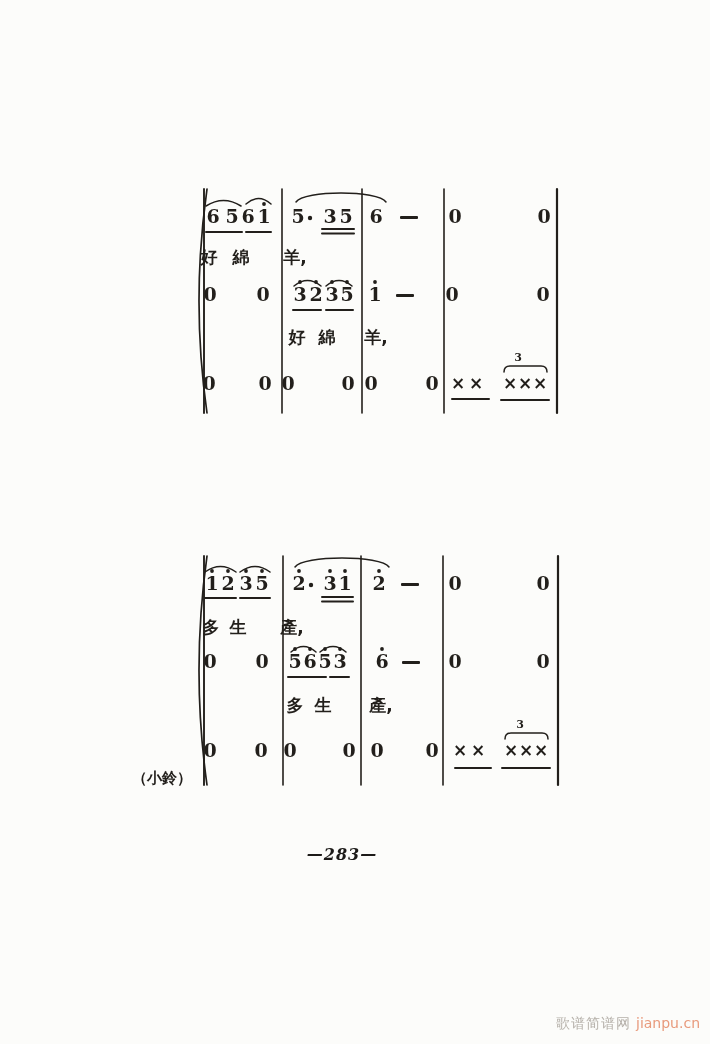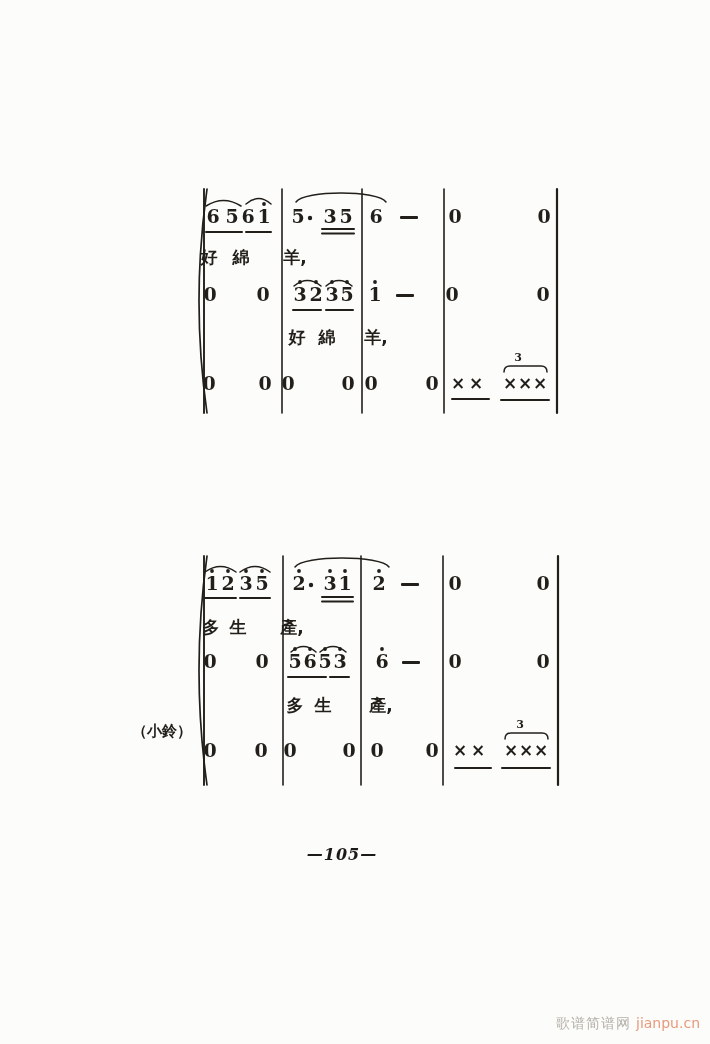--- a/index.html
+++ b/index.html
@@ -126,21 +126,21 @@
       <span class="glyph perc" style="left: 540px; top: 383px;">×</span>
       <div class="dash" style="left: 400px; top: 216px; width: 18px;"></div>
       <div class="dash" style="left: 396px; top: 294px; width: 18px;"></div>
       <span class="glyph lyric" style="left: 209px; top: 257px;">好</span>
       <span class="glyph lyric" style="left: 241px; top: 257px;">綿</span>
       <span class="glyph lyric" style="left: 295px; top: 257px;">羊,</span>
       <span class="glyph lyric" style="left: 297px; top: 337px;">好</span>
       <span class="glyph lyric" style="left: 327px; top: 337px;">綿</span>
       <span class="glyph lyric" style="left: 376px; top: 337px;">羊,</span>
       <span class="glyph tuplet" style="left: 518px; top: 357px;">3</span>
-      <span class="glyph ilabel" style="left: 162px; top: 731px;">（小鈴）</span>
+      <span class="glyph ilabel" style="left: 162px; top: 778px;">（小鈴）</span>
       <span class="glyph note" style="left: 212px; top: 583px;">1</span>
       <span class="glyph note" style="left: 228px; top: 583px;">2</span>
       <span class="glyph note" style="left: 246px; top: 583px;">3</span>
       <span class="glyph note" style="left: 262px; top: 583px;">5</span>
       <span class="glyph note" style="left: 299px; top: 583px;">2</span>
       <span class="glyph note" style="left: 330px; top: 583px;">3</span>
       <span class="glyph note" style="left: 345px; top: 583px;">1</span>
       <span class="glyph note" style="left: 379px; top: 583px;">2</span>
       <span class="glyph note" style="left: 455px; top: 583px;">0</span>
       <span class="glyph note" style="left: 543px; top: 583px;">0</span>
@@ -167,17 +167,17 @@
       <div class="dash" style="left: 401px; top: 583px; width: 18px;"></div>
       <div class="dash" style="left: 402px; top: 661px; width: 18px;"></div>
       <span class="glyph lyric" style="left: 211px; top: 627px;">多</span>
       <span class="glyph lyric" style="left: 238px; top: 627px;">生</span>
       <span class="glyph lyric" style="left: 292px; top: 627px;">產,</span>
       <span class="glyph lyric" style="left: 295px; top: 705px;">多</span>
       <span class="glyph lyric" style="left: 323px; top: 705px;">生</span>
       <span class="glyph lyric" style="left: 381px; top: 705px;">產,</span>
       <span class="glyph tuplet" style="left: 520px; top: 724px;">3</span>
     </div>
-  <div class="page-number">—105—</div>
+  <div class="page-number">—283—</div>
   <div class="watermark">
     <span class="wm-cn">歌谱简谱网</span><span class="wm-en">jianpu.cn</span>
   </div>
 </div>
 
 </body></html>

